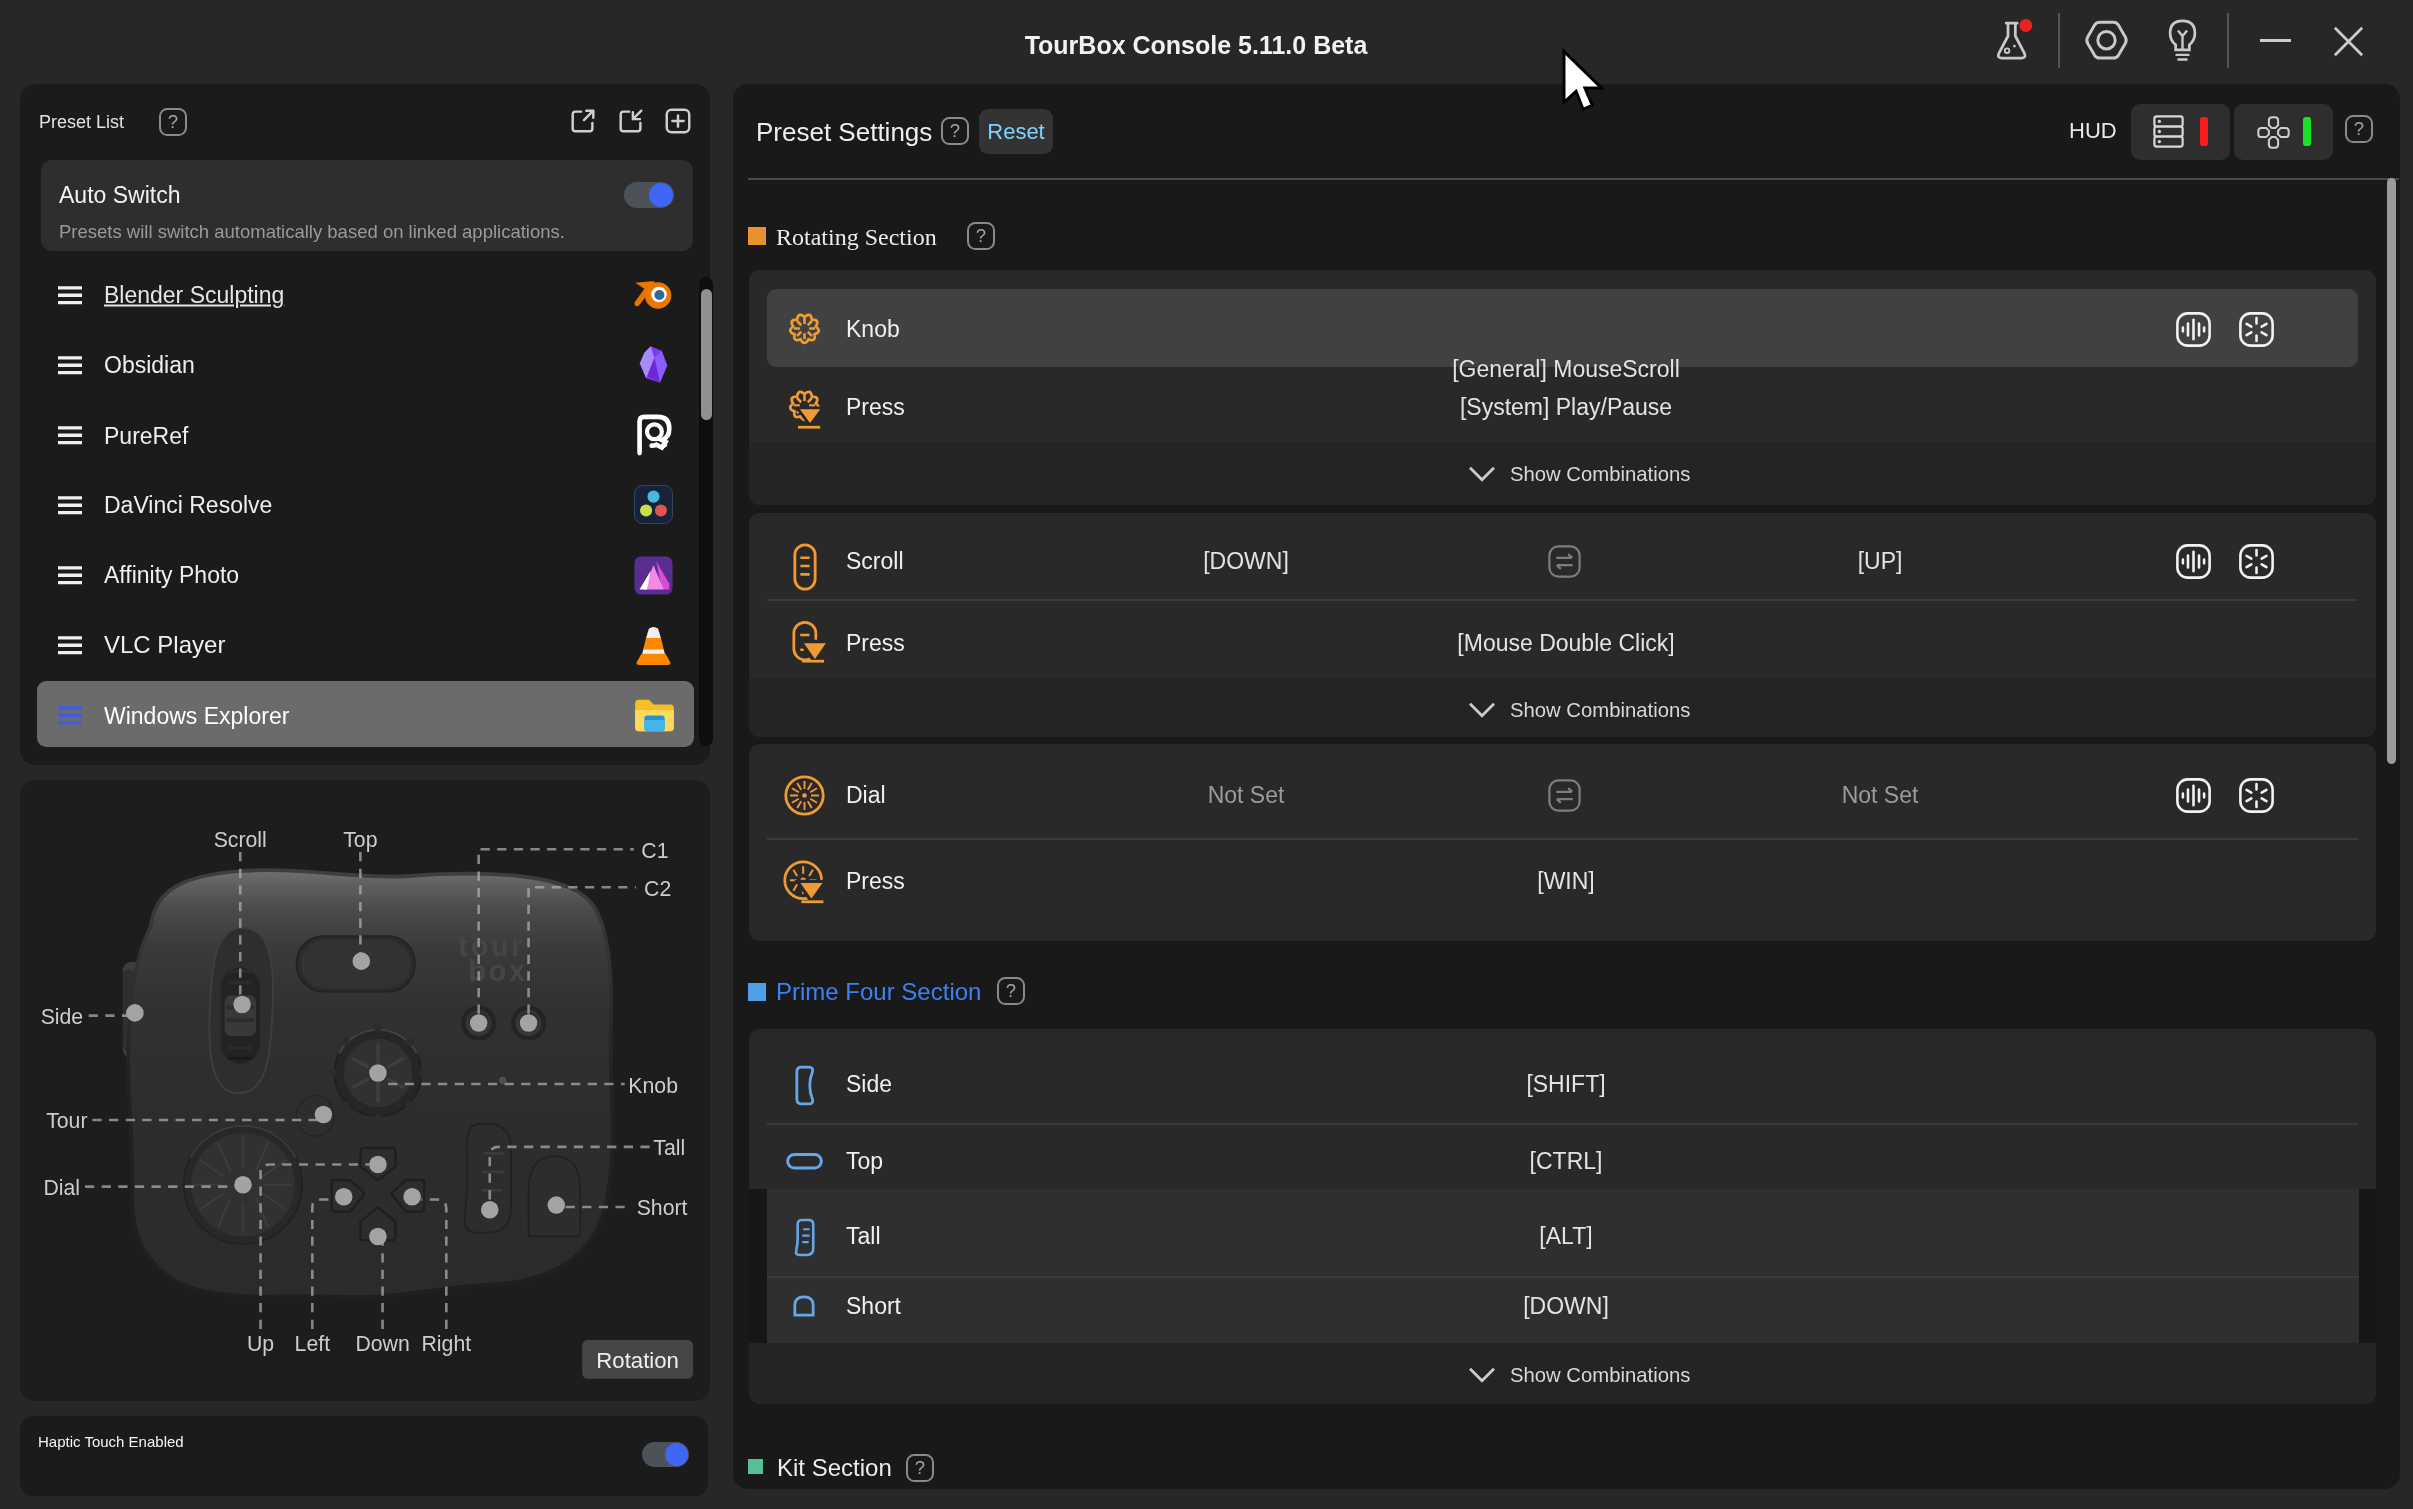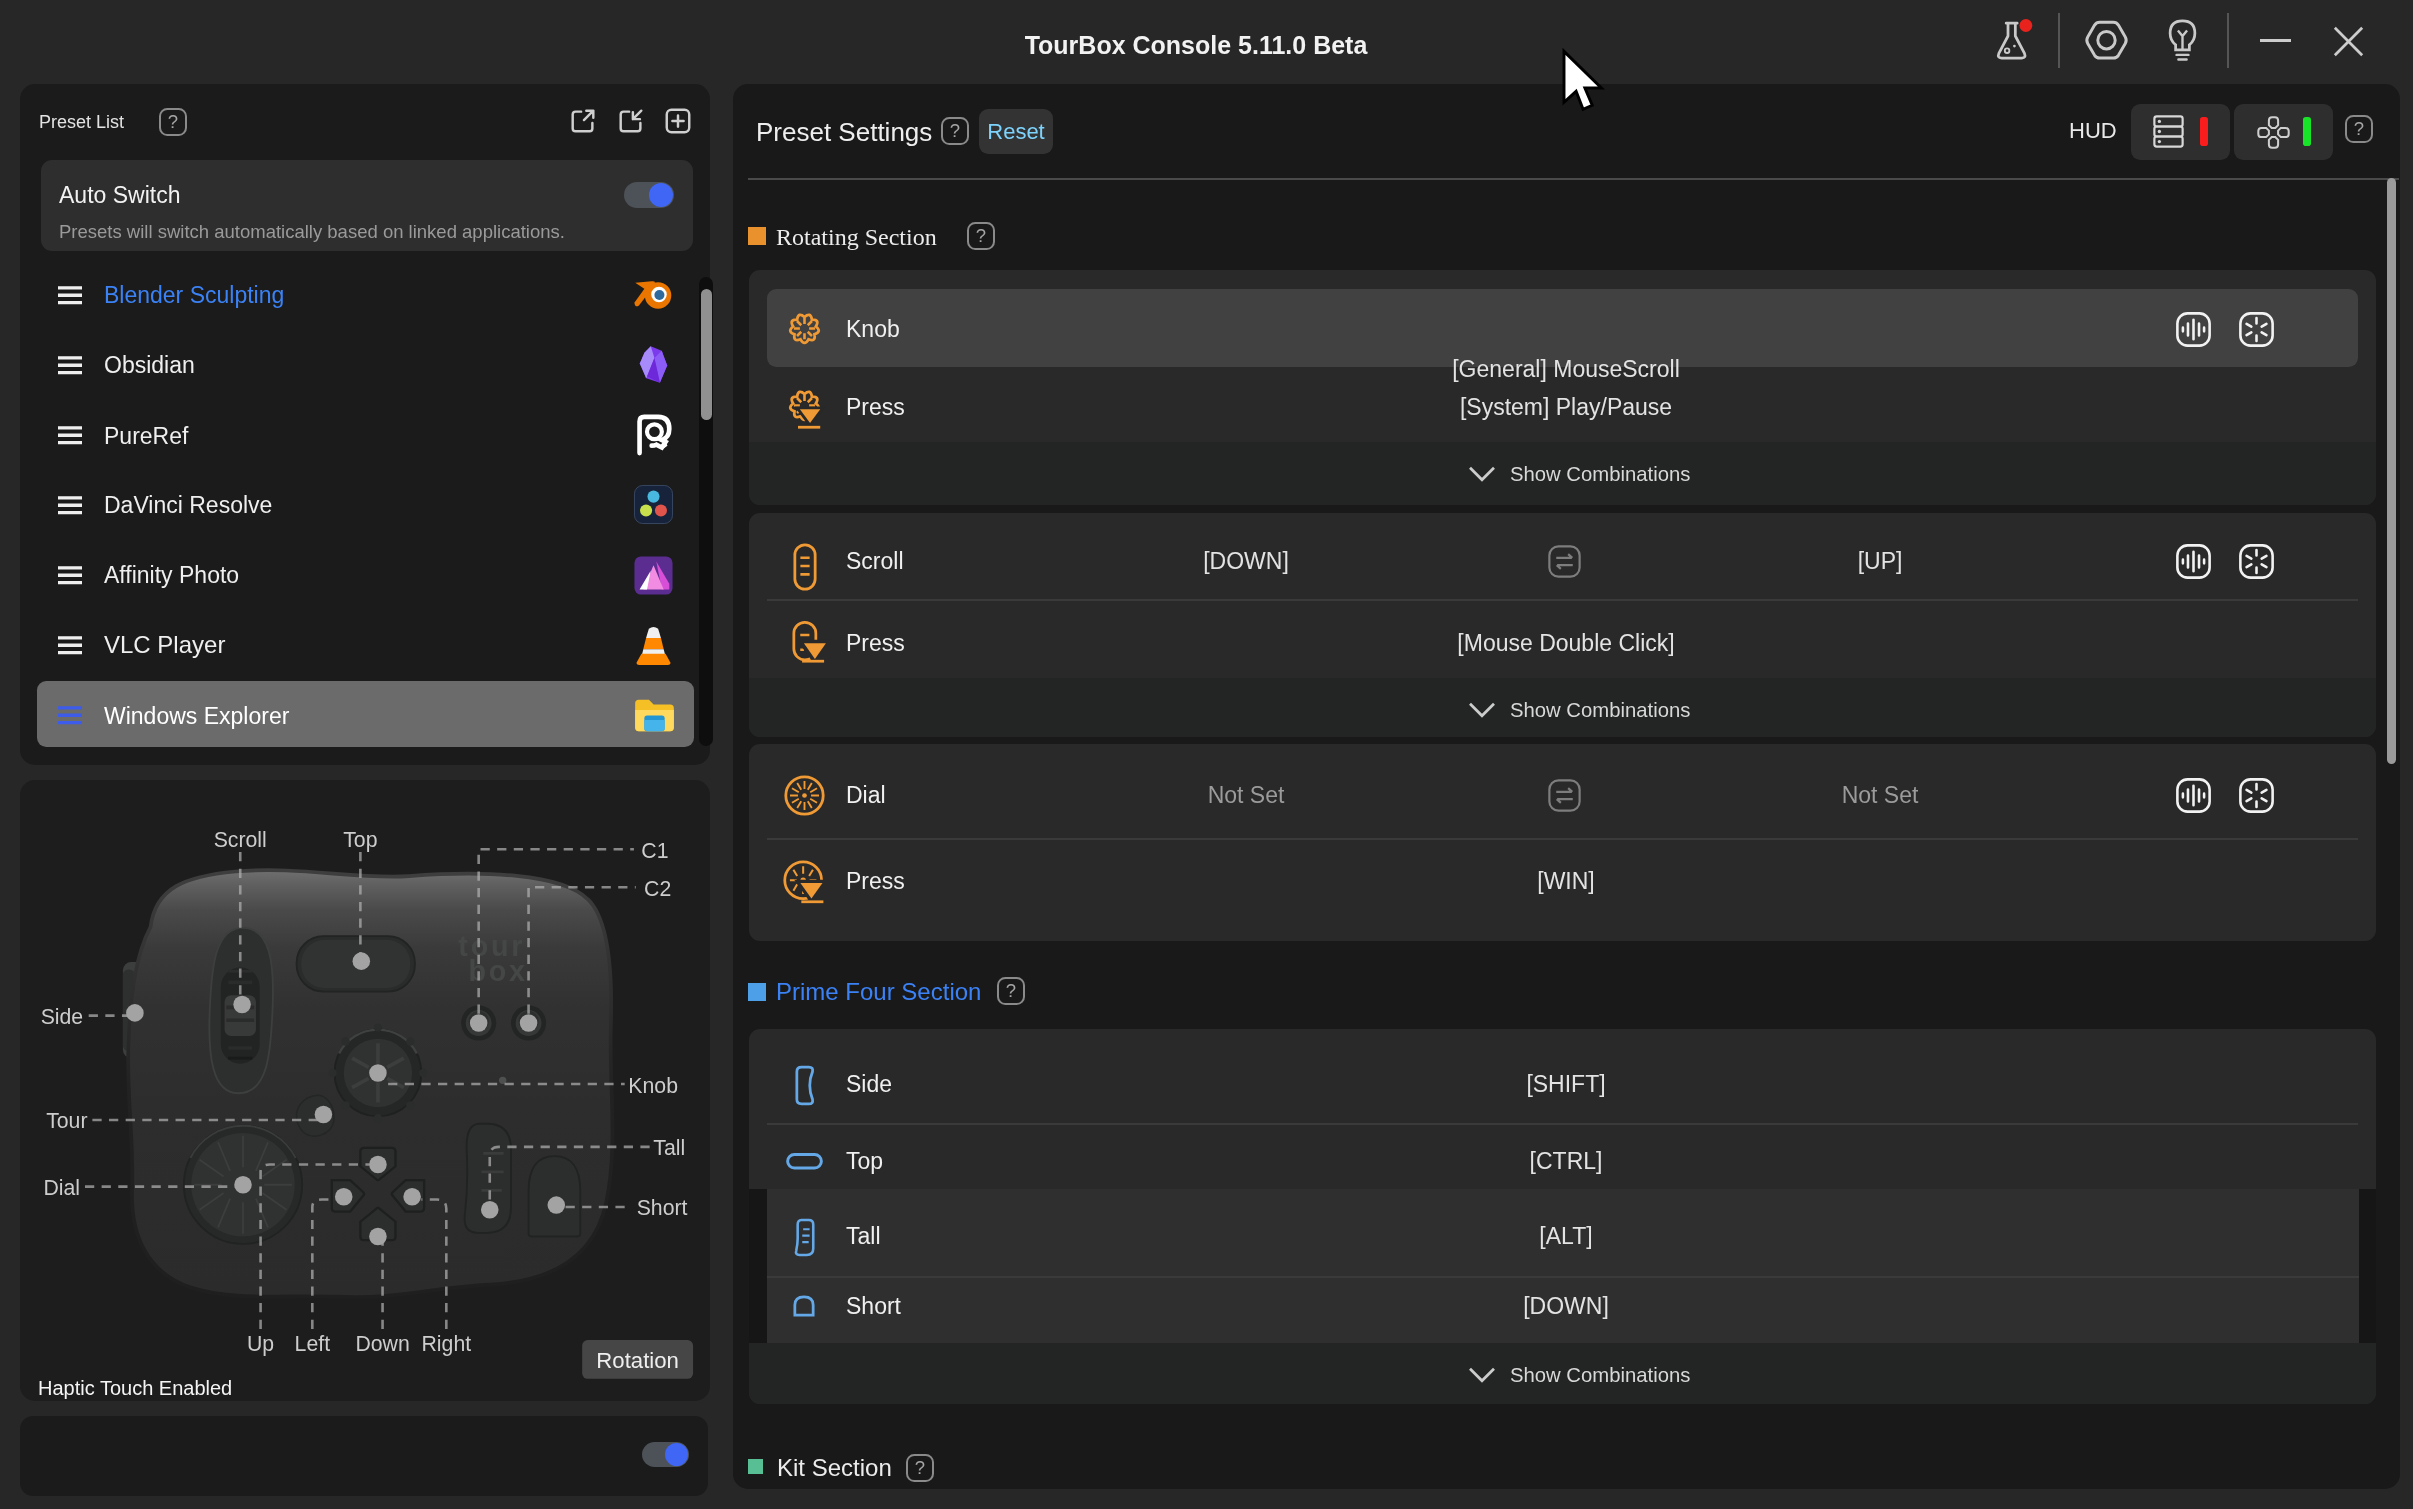--- a/index.html
+++ b/index.html
@@ -73,21 +73,21 @@
 <div class="toggle" style="left:624px; top:182px; width:50px; height:26px;">
     <div class="kn" style="width:24px;height:24px;"></div>
   </div>
 <div class="txt vctr" style="left:59px; top:232px; font-size:18.5px; color:#9a9a9a;">Presets will switch automatically based on linked applications.</div>
 
 <div class="abs" style="left:37px; top:681px; width:657px; height:66px; background:#6b6b6b; border-radius:9.2px;"></div>
 
 <svg width="24" height="18.5" style="left:58px; top:286px;" viewBox="0 0 26 20">
     <path d="M0,2 H26 M0,10 H26 M0,18 H26" stroke="#efefef" stroke-width="3.6"></path>
   </svg>
-<div class="txt vctr" style="left:104px; top:295px; font-size:23px; color:#3b82f6;">Blender Sculpting</div>
+<div class="txt vctr" style="left:104px; top:295px; font-size:23px; color:#e5e5e5;text-decoration:underline;">Blender Sculpting</div>
 <svg width="24" height="18.5" style="left:58px; top:356px;" viewBox="0 0 26 20">
     <path d="M0,2 H26 M0,10 H26 M0,18 H26" stroke="#efefef" stroke-width="3.6"></path>
   </svg>
 <div class="txt vctr" style="left:104px; top:365px; font-size:23px; color:#efefef;">Obsidian</div>
 <svg width="24" height="18.5" style="left:58px; top:426px;" viewBox="0 0 26 20">
     <path d="M0,2 H26 M0,10 H26 M0,18 H26" stroke="#efefef" stroke-width="3.6"></path>
   </svg>
 <div class="txt vctr" style="left:104px; top:436px; font-size:23px; color:#efefef;">PureRef</div>
 <svg width="24" height="18.5" style="left:58px; top:496px;" viewBox="0 0 26 20">
     <path d="M0,2 H26 M0,10 H26 M0,18 H26" stroke="#efefef" stroke-width="3.6"></path>
@@ -307,21 +307,21 @@
     <text x="338" y="1461" text-anchor="middle">Left</text>
     <text x="414" y="1461" text-anchor="middle">Down</text>
     <text x="483" y="1461" text-anchor="middle">Right</text>
   </g>
 
   <rect x="630" y="1449" width="120" height="42" rx="6" fill="#464646"></rect>
   <text x="690" y="1479" font-family="Liberation Sans, sans-serif" font-size="24" fill="#efefef" text-anchor="middle">Rotation</text>
 </svg>
 
 <div class="card" style="left:20.3px; top:1416px; width:688px; height:80px; border-radius:13px;"></div>
-<div class="txt vctr" style="left:38px; top:1388px; font-size:20px; color:#f5f5f5;">Haptic Touch Enabled</div>
+<div class="txt vctr" style="left:38px; top:1441px; font-size:15px; color:#f5f5f5;">Haptic Touch Enabled</div>
 <div class="toggle" style="left:642px; top:1442px; width:47px; height:25px;">
     <div class="kn" style="width:23px;height:23px;"></div>
   </div>
 
 <div class="card" style="left:733px; top:84px; width:1667px; height:1405px; background:#191919;"></div>
 
 <div class="txt vctr" style="left:756px; top:132px; font-size:26px; color:#eeeeee;">Preset Settings</div>
 <div class="q" style="left:941px; top:117px;">?</div>
 <div class="abs" style="left:979px; top:109px; width:74px; height:45px; background:#333333; border-radius:9.2px;"></div>
 <div class="txt ctr" style="left:1016px; top:132px; font-size:22px; color:#7dd3fc;">Reset</div>

